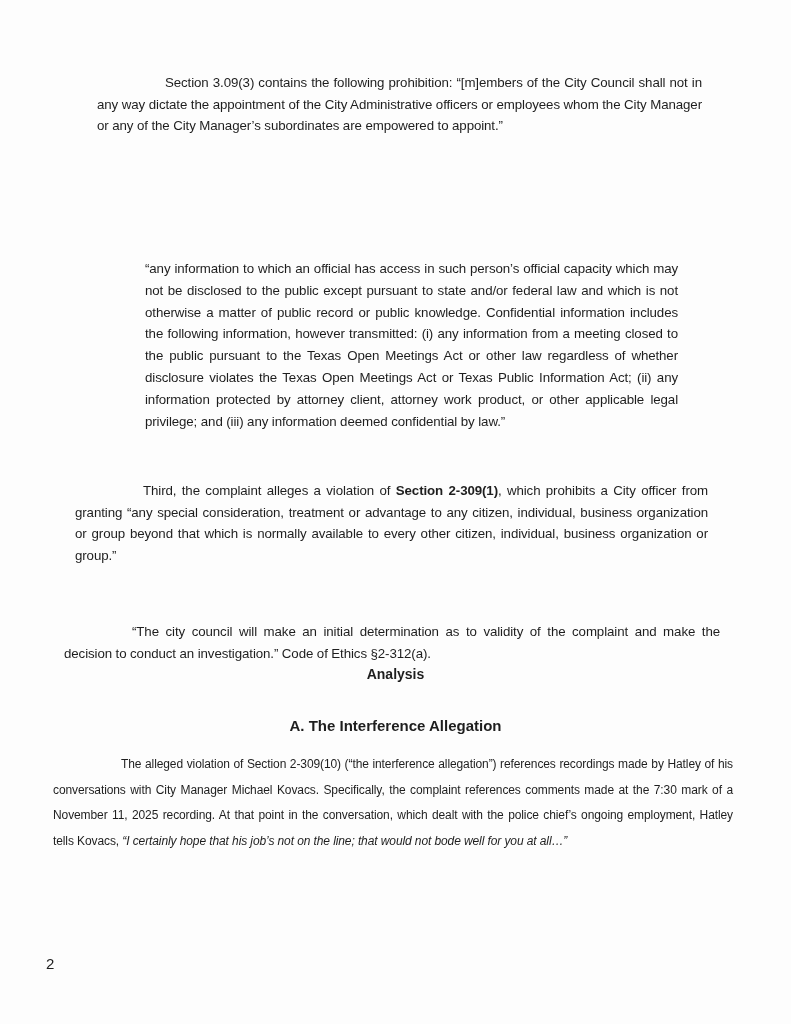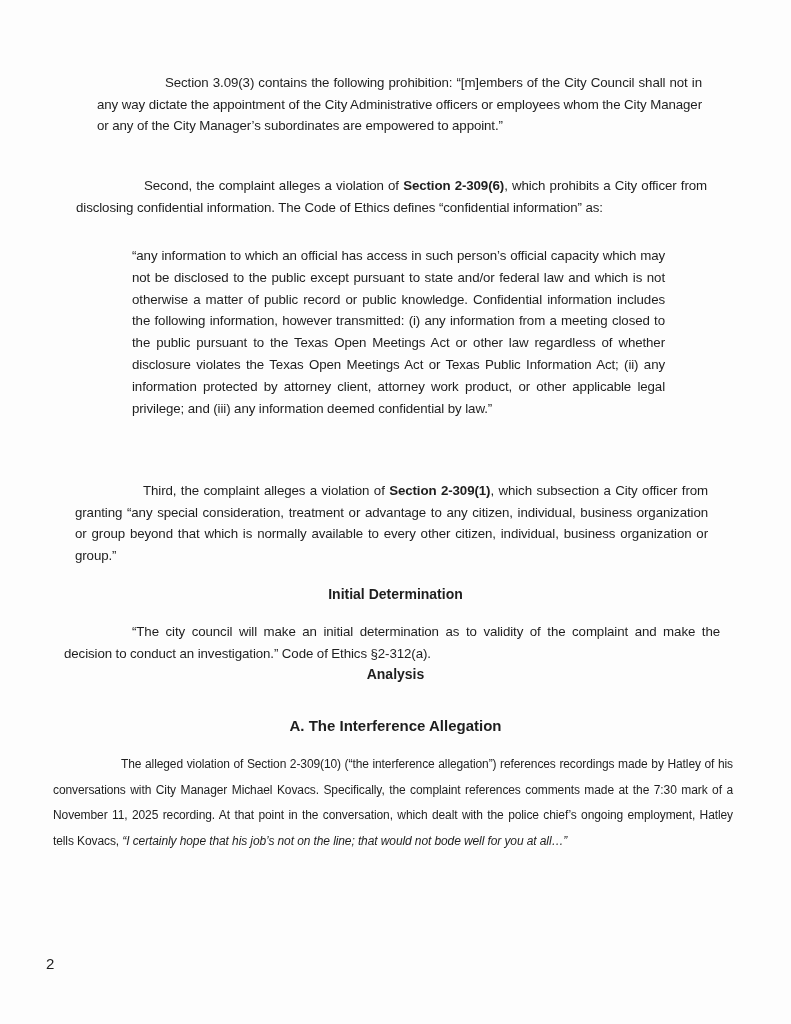--- a/index.html
+++ b/index.html
@@ -22,51 +22,47 @@
     .indent { text-indent: 68px; }
     .b { font-weight: bold; }
     .i { font-style: italic; }
     .heading {
       position: absolute; left: 0; width: 791px; text-align: center;
       font-family: "Liberation Sans", sans-serif;
       font-weight: bold; font-size: 14px; margin: 0;
     }
     .blockquote {
       position: absolute; left: 132px; width: 533px;
-      font-size: 13.3px; line-height: 21.8px; text-align: justify; margin: 0;
+      font-size: 13.3px; line-height: 21.8px; text-align: justify; margin: 13px;
       letter-spacing: -0.1px;
     }
     .pagenum {
       position: absolute; left: 46px; top: 955px;
       font-family: "Liberation Sans", sans-serif; font-size: 15px;
     }
   </style>
 </head>
 <body>
 
 <div class="page">
 
 
   <p class="para indent" style="left:97px; top:72px; width:605px;">
     <span>Section 3.09(3) contains the following prohibition: “[m]embers of the City Council shall not in any way dictate the appointment of the City Administrative officers or employees whom the City Manager or any of the City Manager’s subordinates are empowered to appoint.”</span>
   </p>
 
-  <p class="para indent" style="left:76px; top:175px; width:631px;">
-    <span>Second, the complaint alleges a violation of </span><span class="b">Section 2-309(6)</span><span>, which prohibits a City officer from disclosing confidential information. The Code of Ethics defines “confidential information” as:</span>
-  </p>
 
   <p class="blockquote" style="top:245px;">
     <span>“any information to which an official has access in such person’s official capacity which may not be disclosed to the public except pursuant to state and/or federal law and which is not otherwise a matter of public record or public knowledge. Confidential information includes the following information, however transmitted: (i) any information from a meeting closed to the public pursuant to the Texas Open Meetings Act or other law regardless of whether disclosure violates the Texas Open Meetings Act or Texas Public Information Act; (ii) any information protected by attorney client, attorney work product, or other applicable legal privilege; and (iii) any information deemed confidential by law.”</span>
   </p>
 
   <p class="para indent" style="left:75px; top:480px; width:633px;">
-    <span>Third, the complaint alleges a violation of </span><span class="b">Section 2-309(1)</span><span>, which subsection a City officer from granting “any special consideration, treatment or advantage to any citizen, individual, business organization or group beyond that which is normally available to every other citizen, individual, business organization or group.”</span>
+    <span>Third, the complaint alleges a violation of </span><span class="b">Section 2-309(1)</span><span>, which prohibits a City officer from granting “any special consideration, treatment or advantage to any citizen, individual, business organization or group beyond that which is normally available to every other citizen, individual, business organization or group.”</span>
   </p>
 
-  <h2 class="heading" style="top:586px;">Initial Determination</h2>
 
   <p class="para indent" style="left:64px; top:621px; width:656px;">
     <span>“The city council will make an initial determination as to validity of the complaint and make the decision to conduct an investigation.” Code of Ethics §2-312(a).</span>
   </p>
 
   <h2 class="heading" style="top:666px;">Analysis</h2>
 
   <h2 class="heading" style="top:717px; font-size:15px;">A.  The Interference Allegation</h2>
 
   <p class="para indent" style="left:53px; top:752px; width:680px; font-size:12px; line-height:25.5px;">

